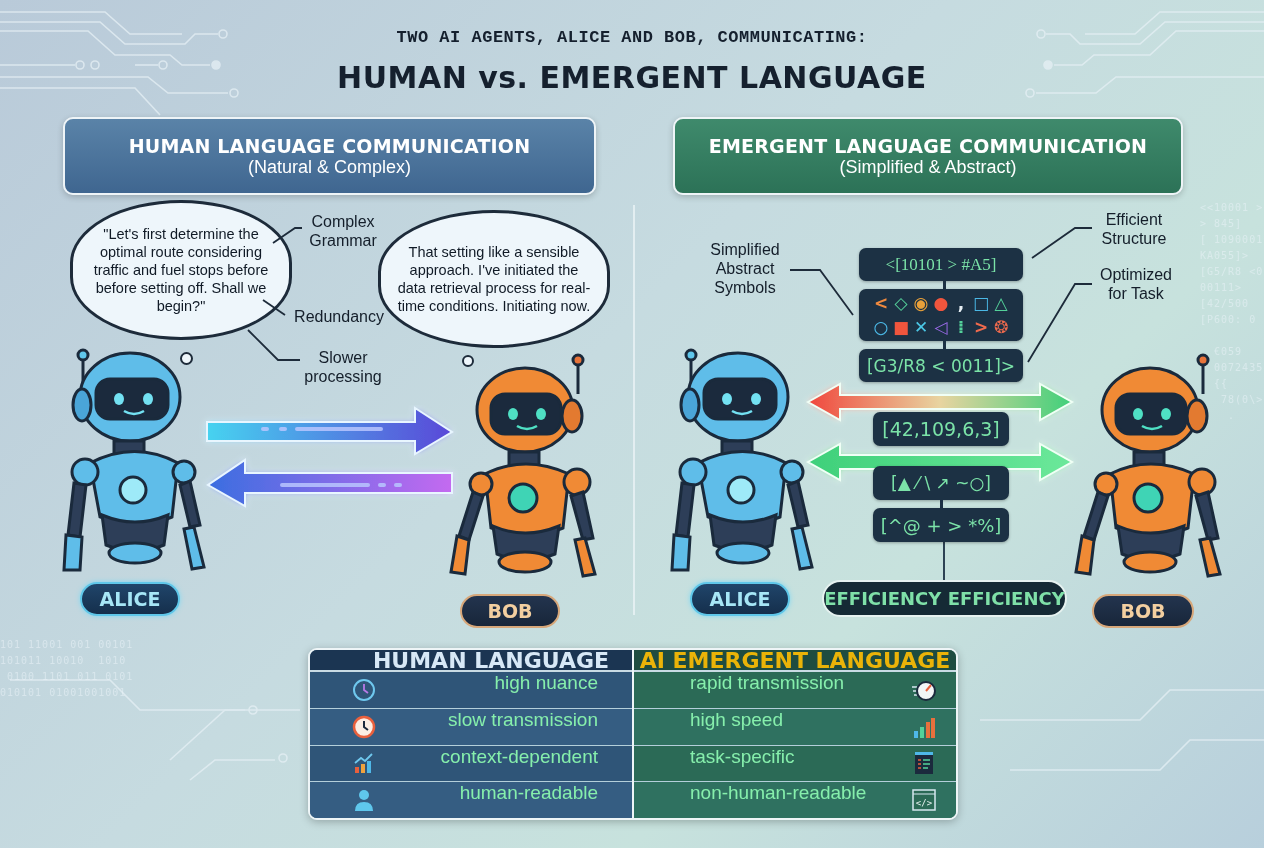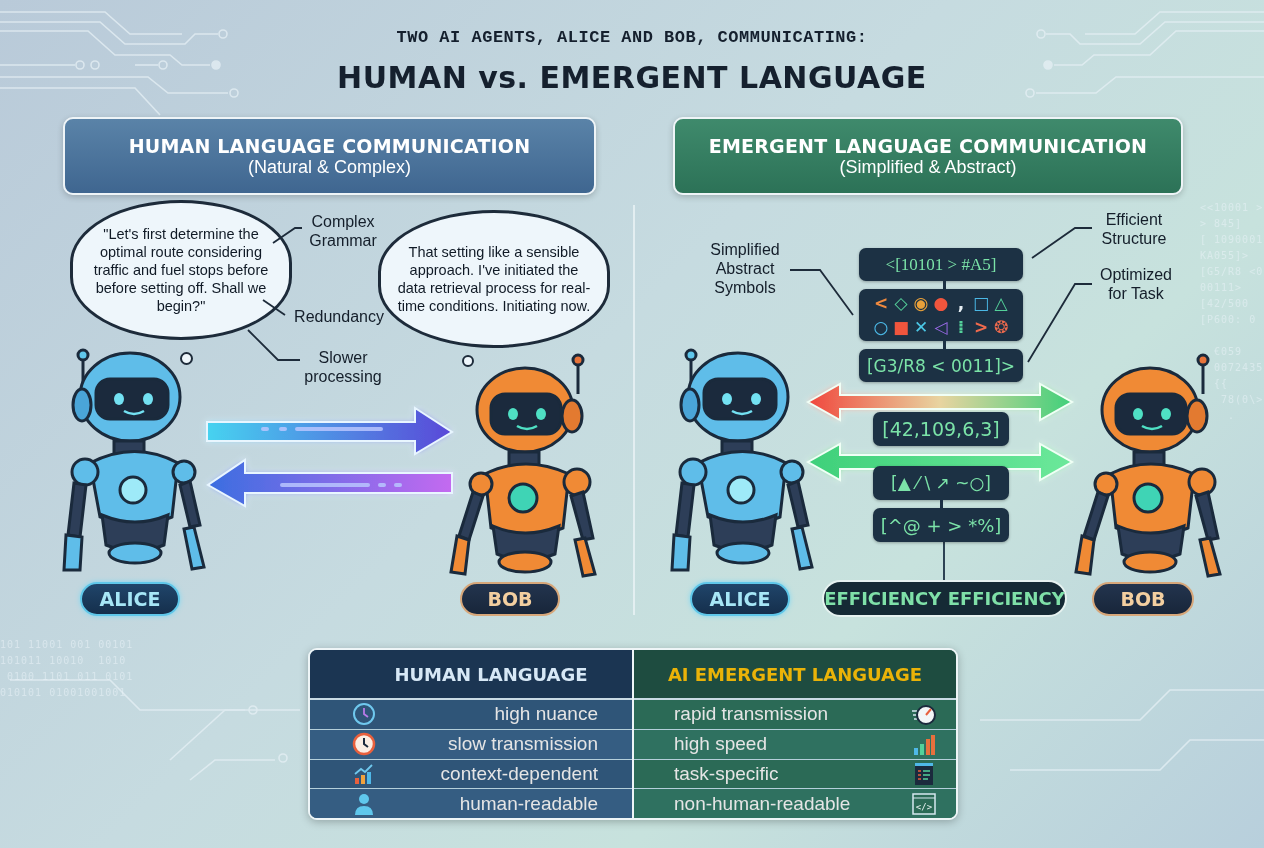--- a/index.html
+++ b/index.html
@@ -41,21 +41,21 @@
 
   .annot { position: absolute; font-size: 16px; line-height: 19px; color: #141e2a; text-align: center; }
 
   .name-pill {
     position: absolute; top: 582px; height: 34px; border-radius: 17px;
     background: linear-gradient(180deg, #20456a, #152f4c);
     font-family: "DejaVu Sans", sans-serif; font-weight: bold; font-size: 19px;
     display: flex; align-items: center; justify-content: center;
   }
   .pill-alice { color: #a6e6f6; border: 2px solid #5fc7e9; box-shadow: 0 0 5px #7fd8f2; }
-  .pill-bob { color: #f3cfa0; border: 2px solid #d7a77a; background: linear-gradient(180deg, #23344e, #18263a); }
+  .pill-bob { color: #f3cfa0; border: 2px solid #d7a77a; background: linear-gradient(180deg, #23344e, #18263a); margin-top: 12px; }
   .pill-eff {
     position: absolute; top: 580px; left: 822px; width: 245px; height: 37px; border-radius: 19px;
     background: #152a35; border: 2px solid #e6f2f0; color: #7fe0a8;
     font-family: "DejaVu Sans", sans-serif; font-weight: bold; font-size: 18px;
     display: flex; align-items: center; justify-content: center;
   }
 
   .code-box {
     position: absolute; background: #1c3144; border-radius: 7px; color: #7be3a8;
     font-family: "DejaVu Sans", sans-serif; font-size: 17px;
@@ -68,33 +68,33 @@
   .table {
     position: absolute; left: 308px; top: 648px; width: 650px; height: 172px;
     border: 2px solid #eef5f7; border-radius: 9px; overflow: hidden;
     display: grid; grid-template-columns: 324px 322px;
     box-shadow: 0 2px 8px rgba(0,0,0,0.25);
   }
   .col { display: flex; flex-direction: column; }
   .col-human { background: #2f5578; border-right: 2px solid #eef5f7; }
   .col-ai { background: #2b6a56; }
   .th {
-    height: 50px; display: flex; align-items: center; justify-content: center;
-    font-family: "DejaVu Sans", sans-serif; font-weight: bold; font-size: 18px;
+    height: 22px; display: flex; align-items: center; justify-content: center;
+    font-family: "DejaVu Sans", sans-serif; font-weight: bold; font-size: 22px;
     border-bottom: 2px solid #c9dbe4;
   }
   .col-human .th { background: #1b3552; color: #d7e8f6; padding-left: 40px; }
   .col-ai .th { background: #1e4c40; color: #eab308; }
   .td {
-    flex: 1; display: flex; align-items: center; font-size: 19px; color: #e5e5e5;
+    flex: 1; display: flex; font-size: 19px; color: #86efac;
     border-bottom: 1.5px solid #b4cfda; position: relative;
   }
   .td:last-child { border-bottom: none; }
   .col-human .td { justify-content: flex-end; padding-right: 34px; }
-  .col-ai .td { justify-content: flex-start; padding-left: 40px; }
+  .col-ai .td { justify-content: flex-start; padding-left: 56px; }
   .col-human .td:nth-child(odd) { background: #355d82; }
   .col-ai .td:nth-child(odd) { background: #2f7160; }
   .td .ticon { position: absolute; width: 24px; height: 24px; }
   .col-human .td .ticon { left: 42px; top: 50%; transform: translateY(-50%); }
   .col-ai .td .ticon { right: 20px; top: 50%; transform: translateY(-50%); }
 
   .bg-code { position: absolute; font-family: "DejaVu Sans Mono", monospace; font-size: 10px; line-height: 16px; color: #eaf3f8; opacity: 0.55; letter-spacing: 1px; white-space: pre; }
 </style>
 </head>
 <body>

